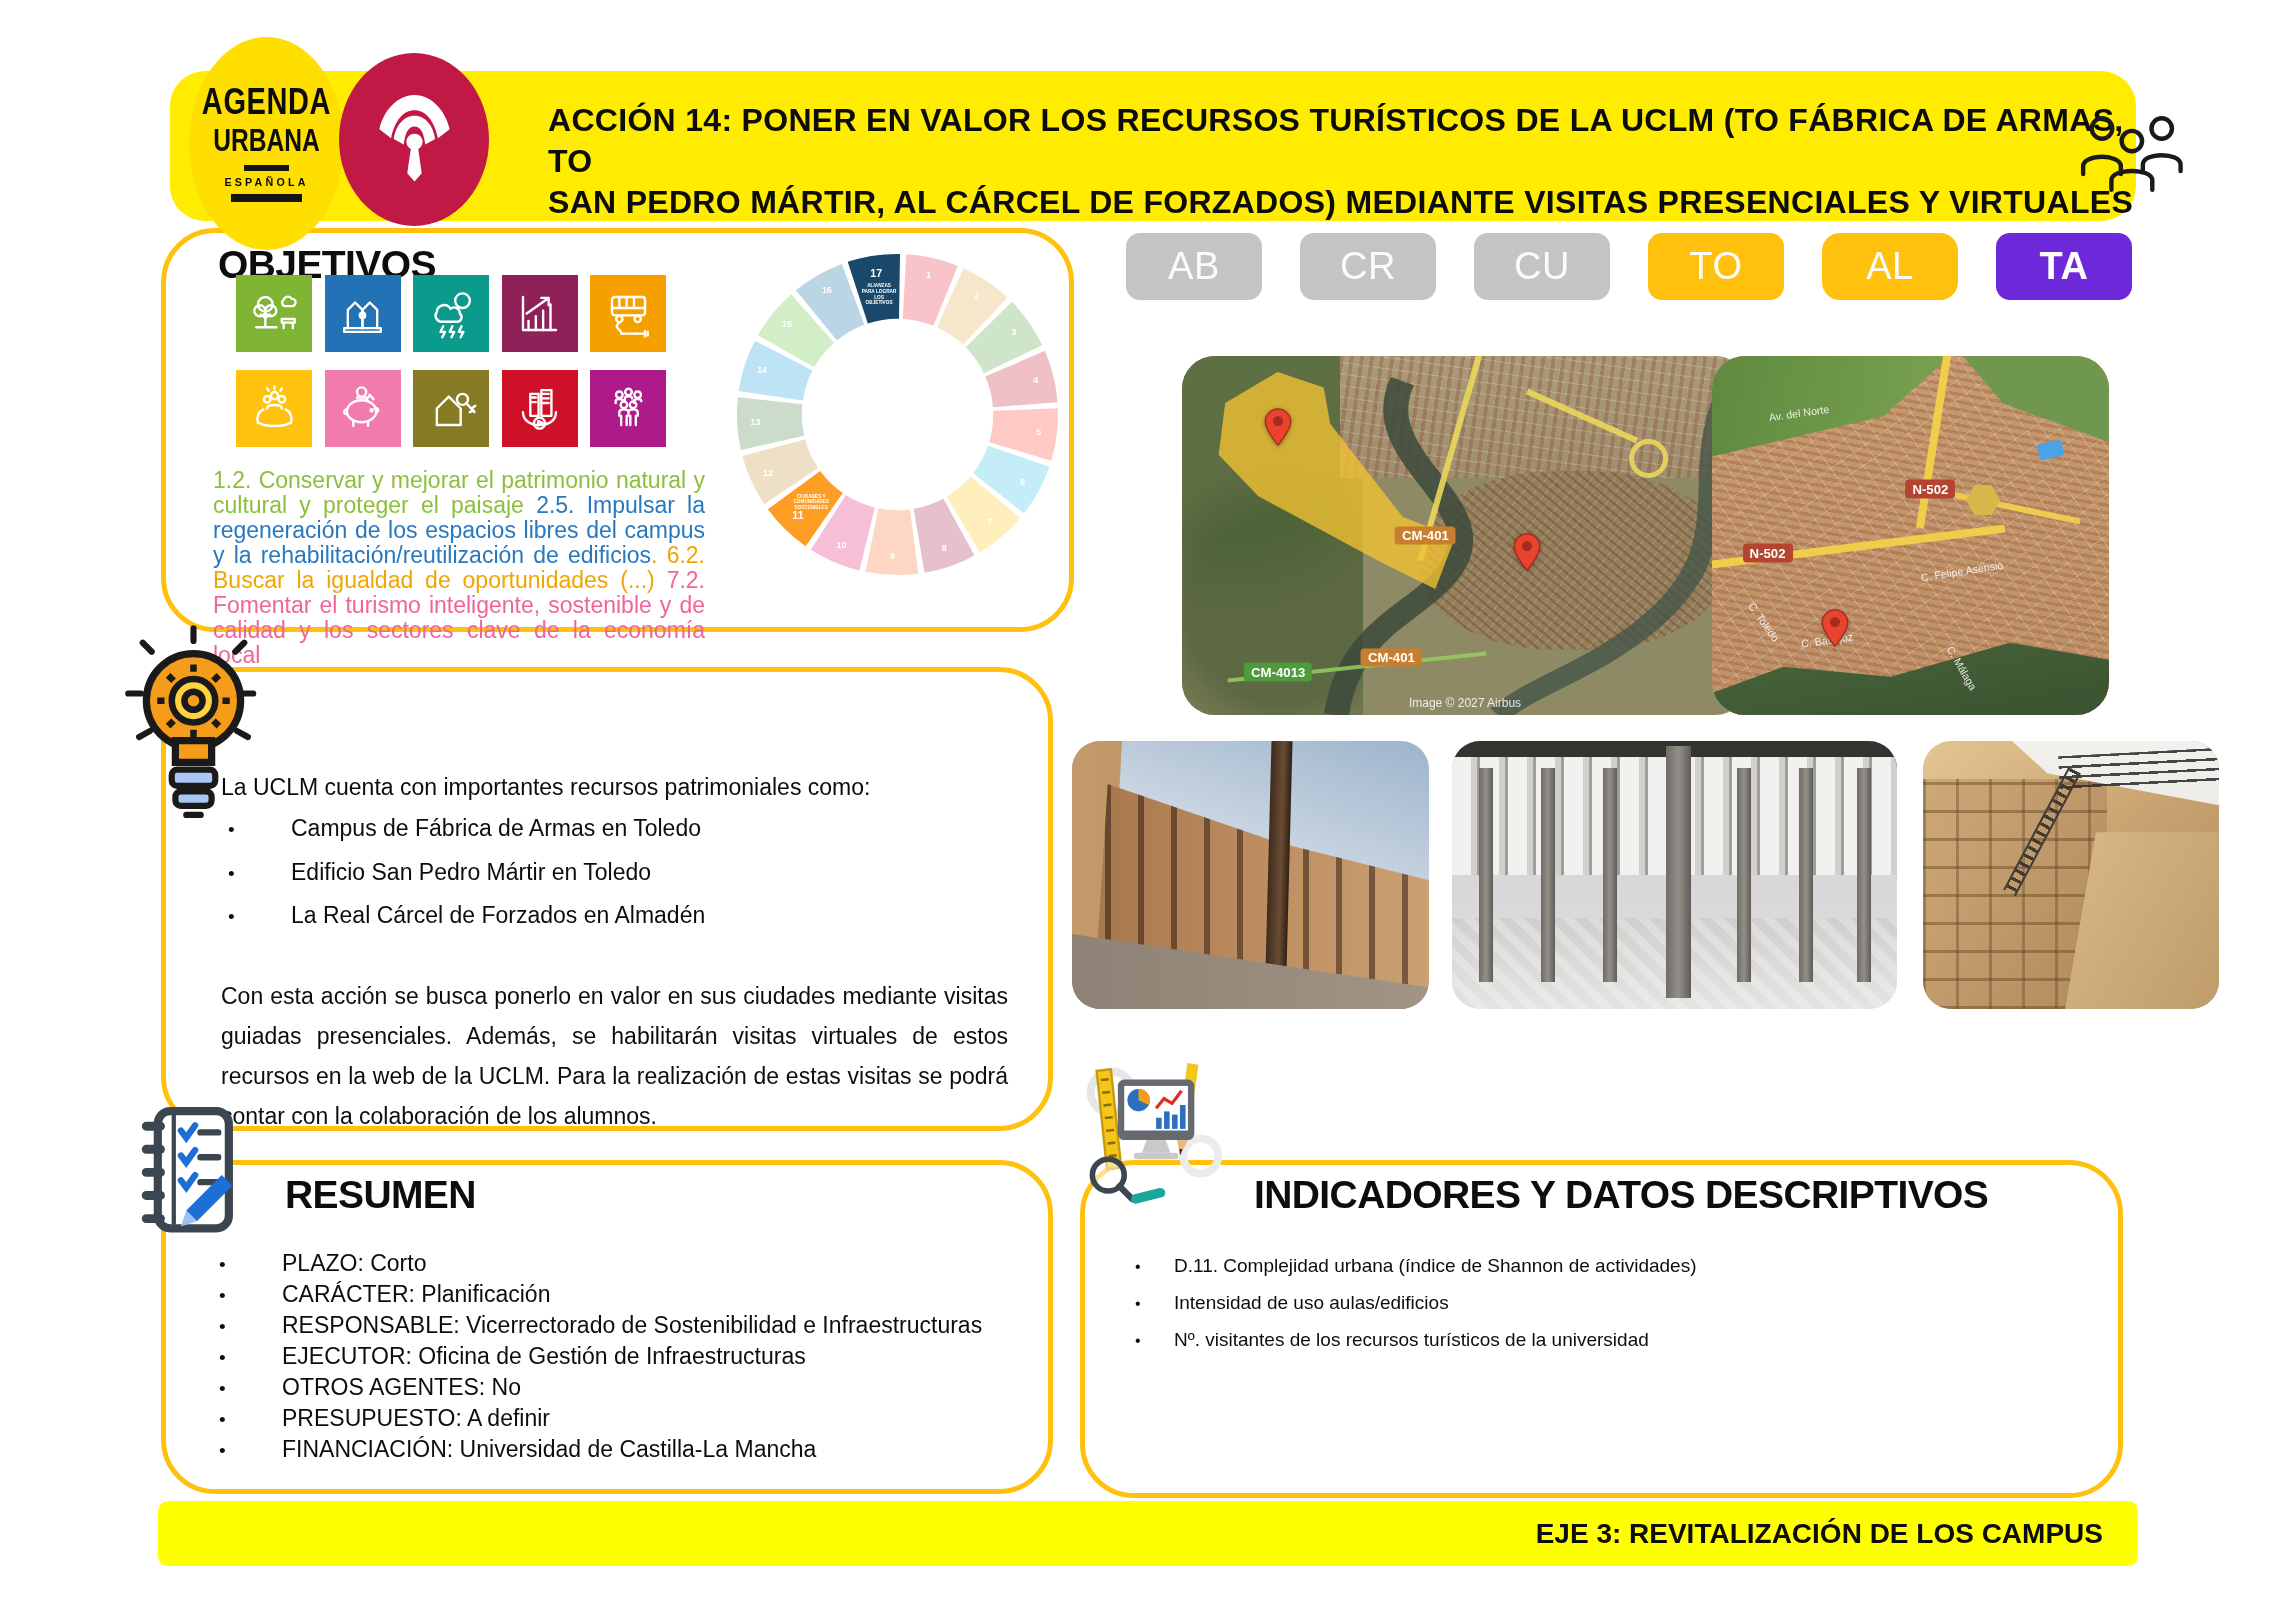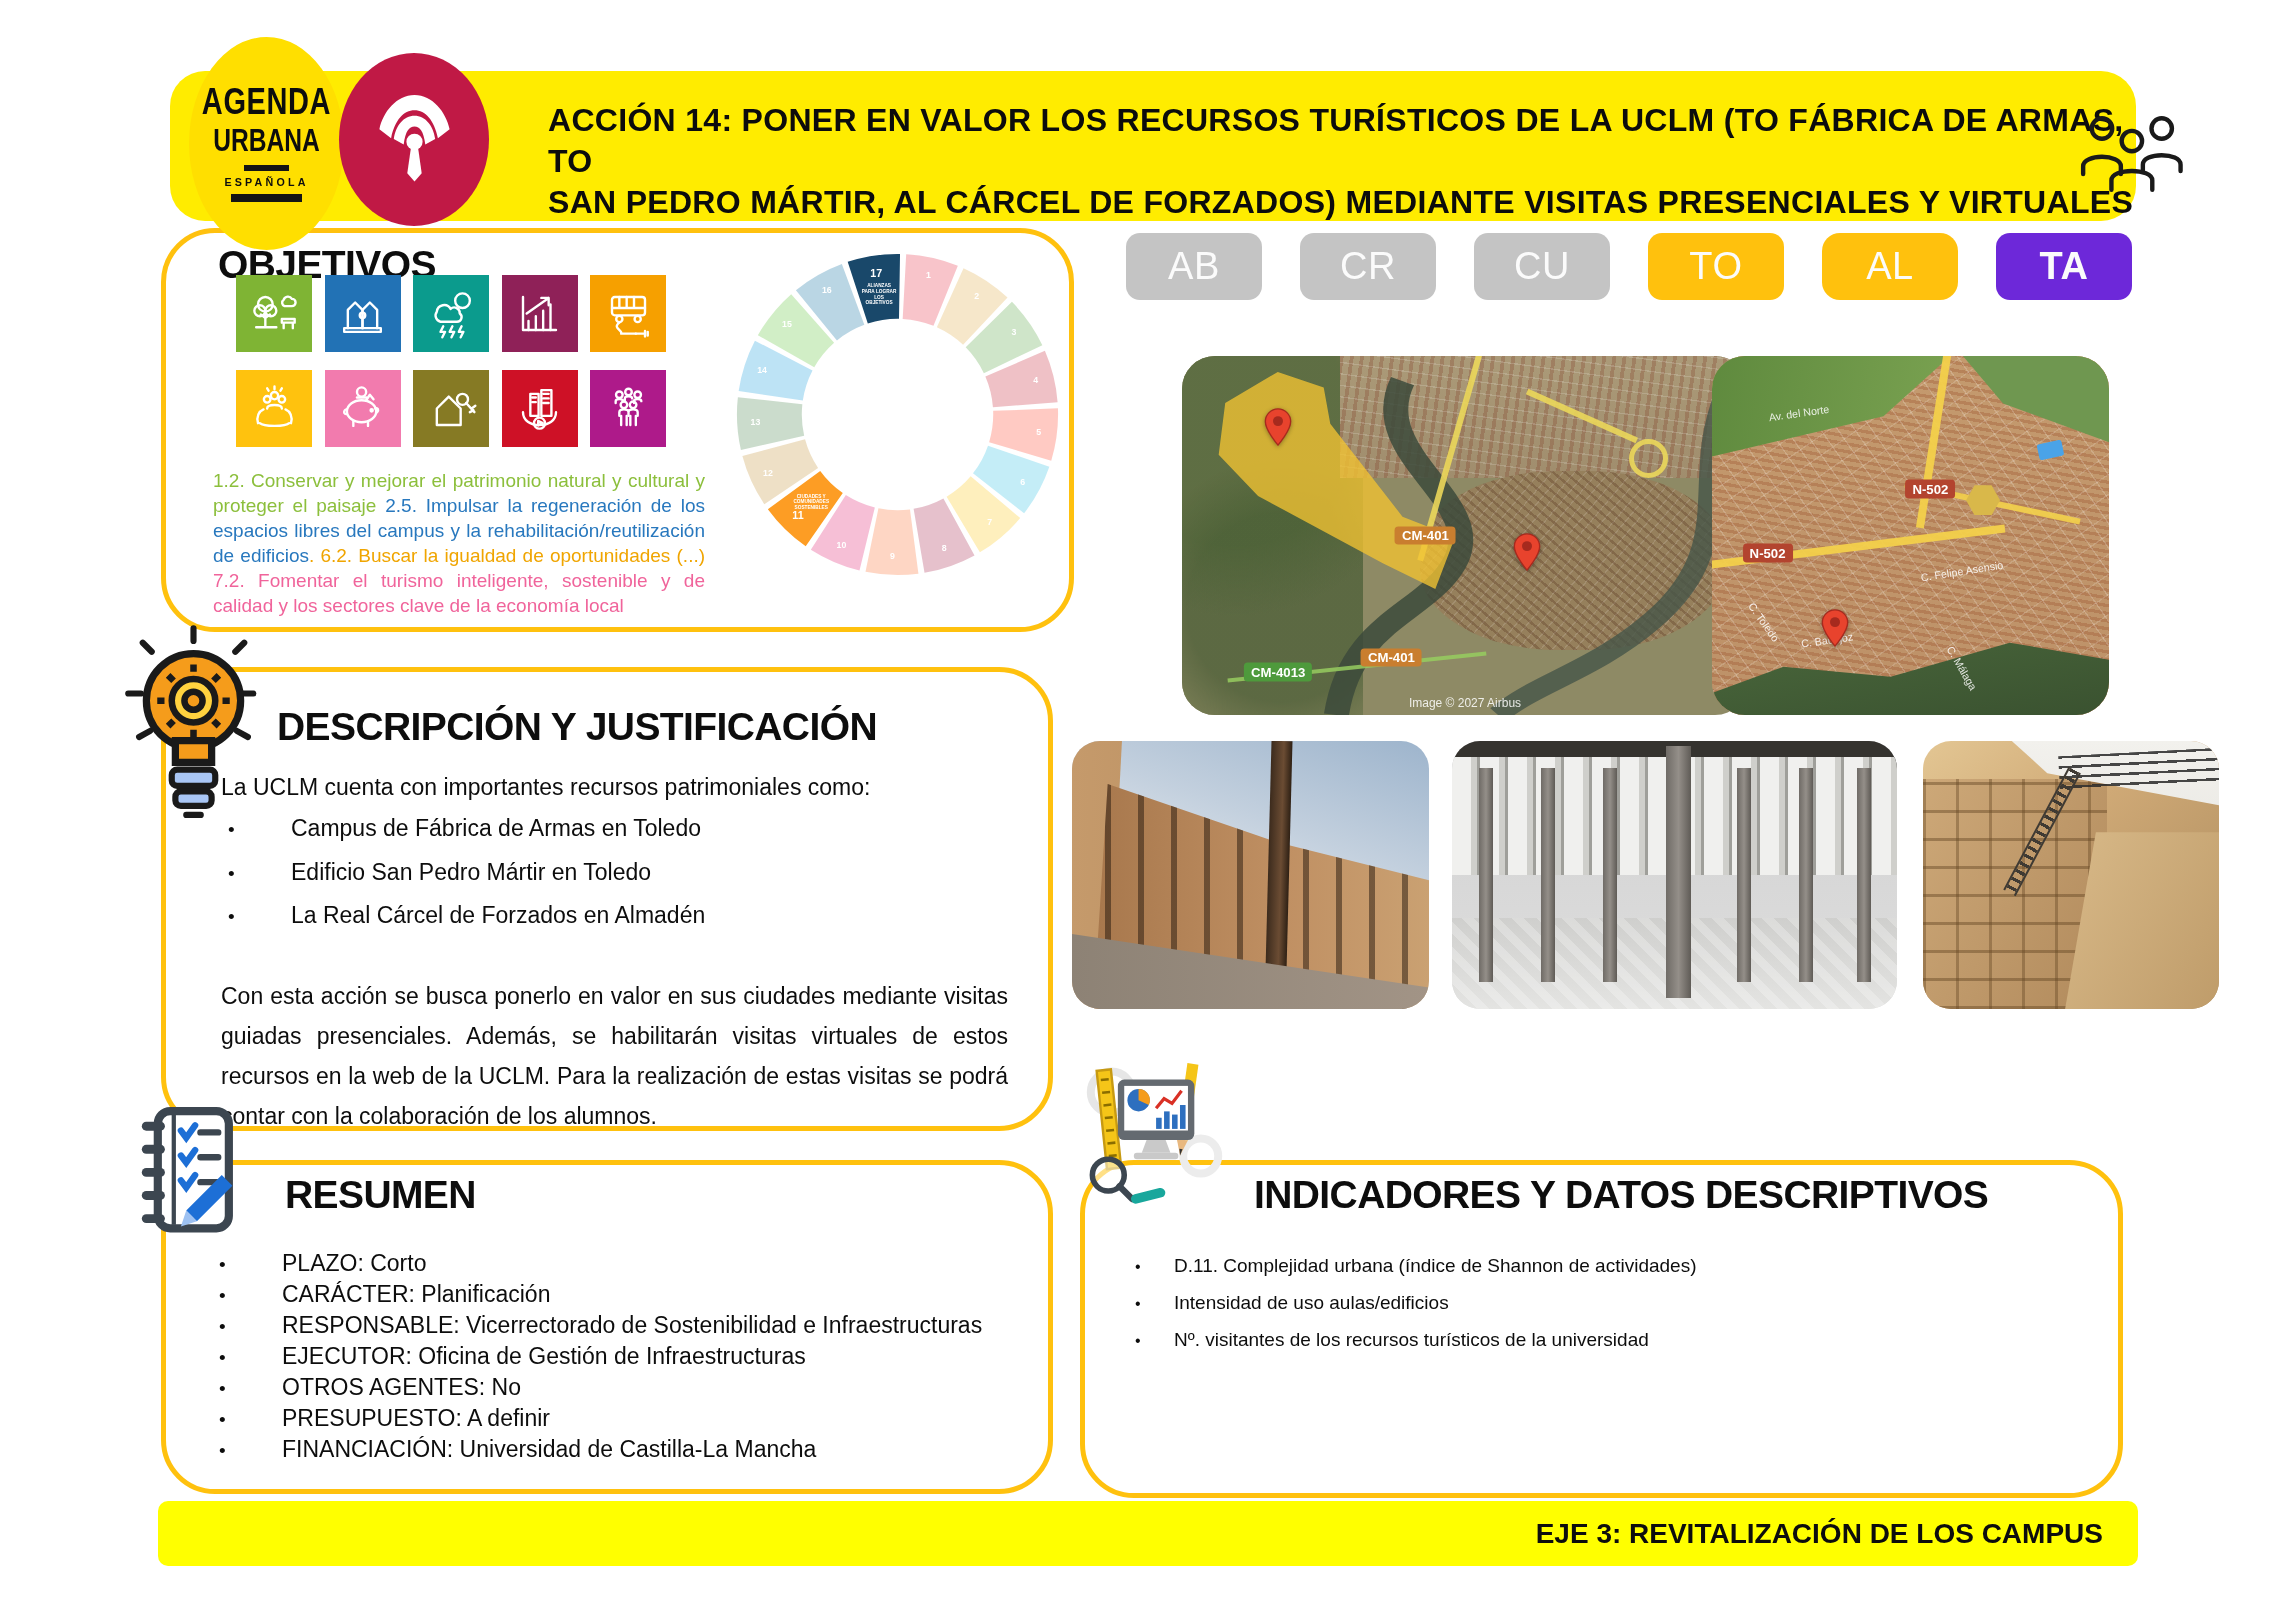--- a/index.html
+++ b/index.html
@@ -31,21 +31,21 @@
   #p-indic{left:1080px;top:1160px;width:1033px;height:328px}
   .sec-title{position:absolute;font-size:39px;font-weight:700;letter-spacing:-0.6px;z-index:2;white-space:nowrap}
 
   
   #tiles{position:absolute;left:236px;top:275px;display:grid;
          grid-template-columns:repeat(5,76px);grid-auto-rows:77px;
          column-gap:12.6px;row-gap:18.3px;z-index:2}
   .tile{display:flex;align-items:center;justify-content:center}
   .tile svg{width:55px;height:55px}
   #sdg-wheel{position:absolute;left:730px;top:247px;width:335px;height:335px;z-index:2}
-  #goal-text{position:absolute;left:213px;top:468px;width:492px;font-size:19px;
+  #goal-text{position:absolute;left:213px;top:468px;width:492px;font-size:23px;
              line-height:25px;text-align:justify;font-weight:500;z-index:2}
 
   
   #tabs{position:absolute;left:1126px;top:233px;display:flex;gap:38px;z-index:2}
   .tab{width:136px;height:67px;border-radius:14px;color:#fbfbfb;font-size:38px;
        display:flex;align-items:center;justify-content:center;letter-spacing:0.6px;cursor:pointer}
 
   
   .map{position:absolute;top:356px;height:359px;border-radius:33px;overflow:hidden;z-index:2}
   #map1{left:1182px;width:566px;background:#8e8a65}
@@ -425,21 +425,20 @@
     <path d="M30 66h20v12H30z" fill="#F59C1B" stroke="#1a1a1a" stroke-width="4"></path>
     <g stroke="#1a1a1a" stroke-width="3.6">
       <path d="M40 28v-4M40 60v4M24 44h-4M56 44h4M29 33l-3-3M51 55l3 3M51 33l3-3M29 55l-3 3"></path>
       <circle cx="40" cy="44" r="12" fill="#FFD23F"></circle>
       <circle cx="40" cy="44" r="5" fill="#F59C1B"></circle>
     </g>
     <rect x="28" y="82" width="24" height="9" rx="3" fill="#A9C6F5" stroke="#1a1a1a" stroke-width="3.4"></rect>
     <rect x="30" y="94" width="20" height="8" rx="3" fill="#A9C6F5" stroke="#1a1a1a" stroke-width="3.4"></rect>
     <path d="M36 107h8" stroke="#1a1a1a" stroke-width="3.4" stroke-linecap="round"></path>
   </svg>
-  <div class="sec-title" style="left:277px;top:705px">DESCRIPCIÓN Y JUSTIFICACIÓN</div>
   <div id="desc-intro">La UCLM cuenta con importantes recursos patrimoniales como:</div>
   <div id="desc-bullets">
       <div class="b-row">
         <span class="dot">•</span>
         <span class="b-text">Campus de Fábrica de Armas en Toledo</span>
       </div>
       <div class="b-row">
         <span class="dot">•</span>
         <span class="b-text">Edificio San Pedro Mártir en Toledo</span>
       </div>

